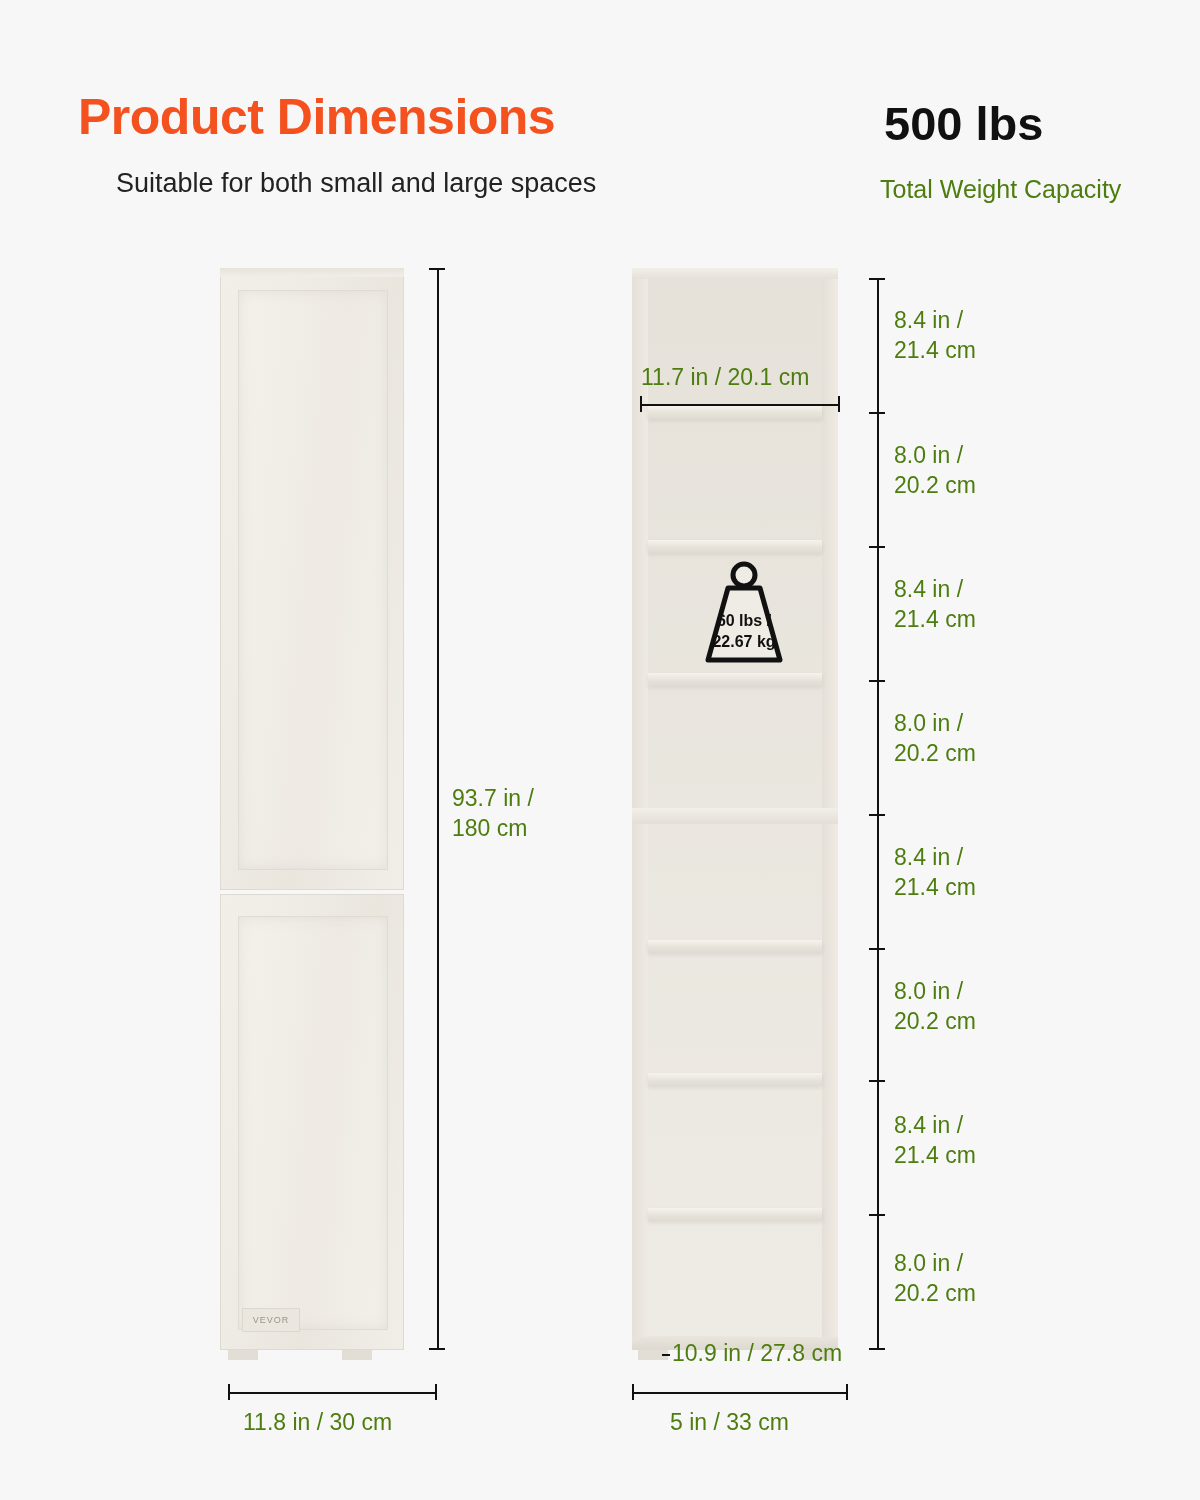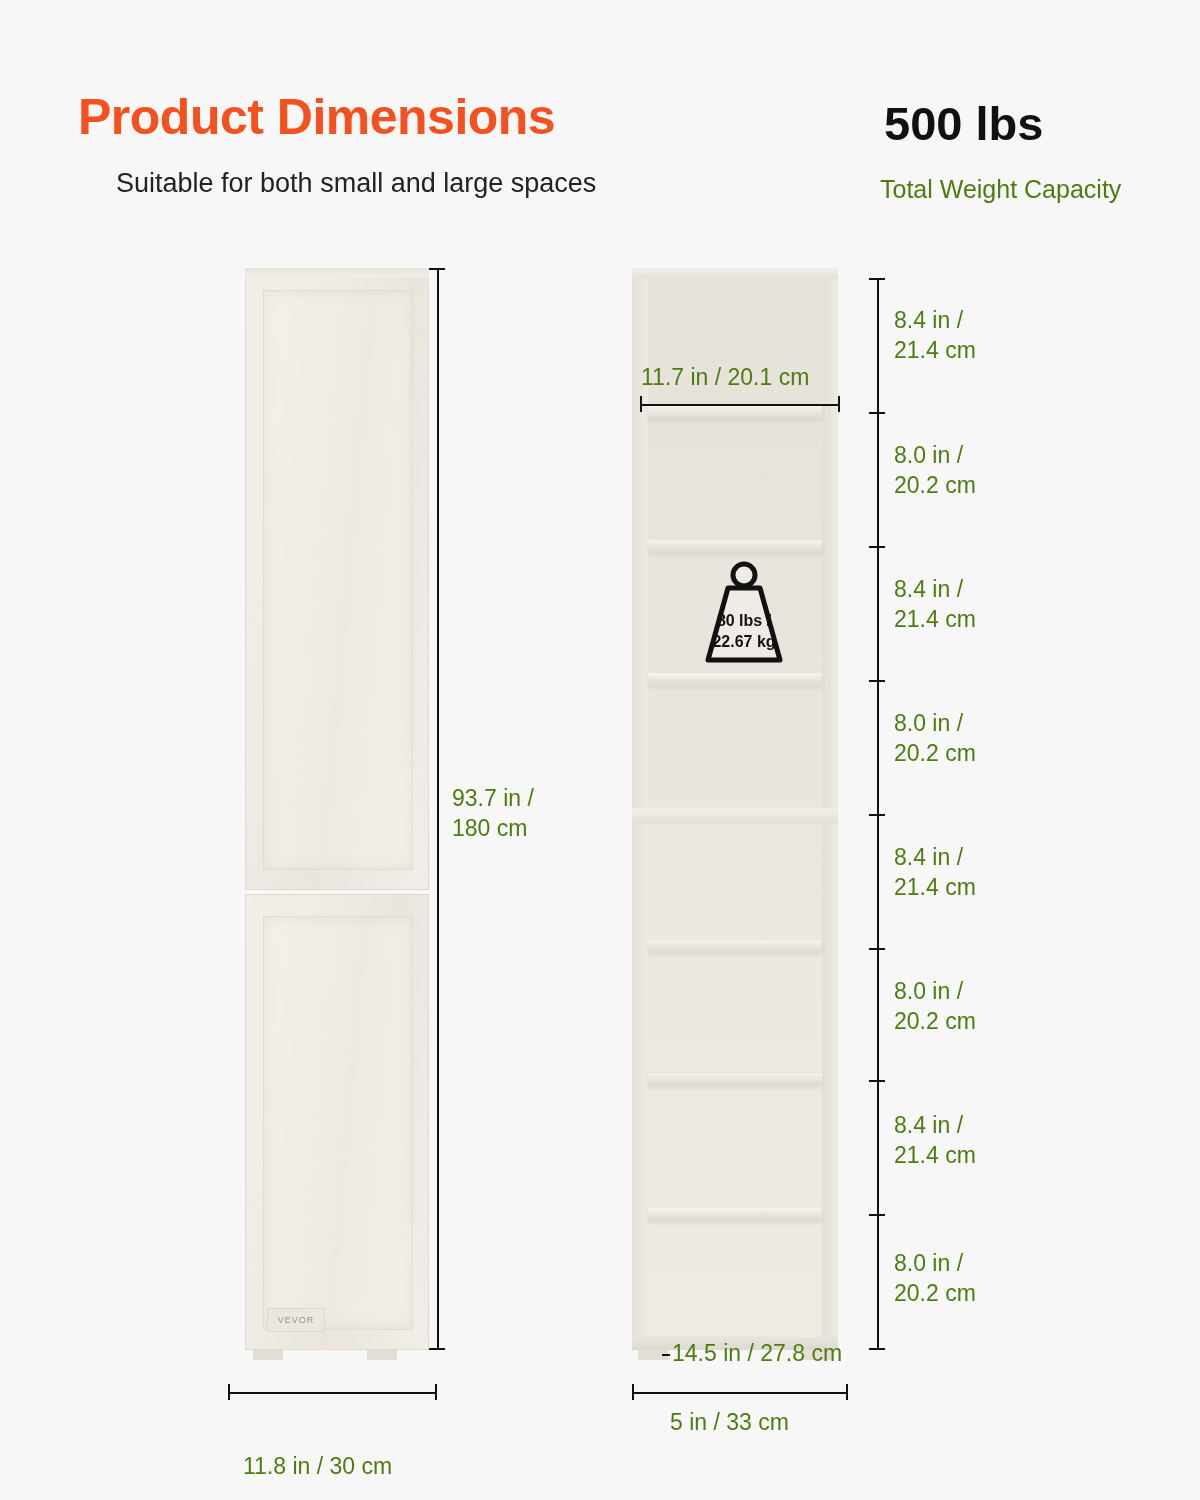--- a/index.html
+++ b/index.html
@@ -79,21 +79,21 @@
   .tick-v {
     position: absolute;
     width: 2px;
     height: 16px;
     background: #111;
   }
 
   
   .left-unit {
     position: absolute;
-    left: 245px;
+    left: 220px;
     top: 268px;
     width: 160px;
     height: 1082px;
   }
   .panel {
     position: absolute;
     left: 0;
     width: 184px;
     background: linear-gradient(100deg,#f2efe9 0%, #efece5 30%, #eae6de 60%, #f1eee8 100%);
     box-shadow: inset 0 0 0 1px #dedad2;
@@ -236,21 +236,21 @@
 
 <div class="vline" style="left:437px; top:268px; height:1082px;"></div>
 <div class="tick" style="left:429px; top:268px;"></div>
 <div class="tick" style="left:429px; top:1348px;"></div>
 <div class="dim" style="left:452px; top:783px;">93.7 in /
 180 cm</div>
 
 <div class="hline" style="left:228px; top:1392px; width:209px;"></div>
 <div class="tick-v" style="left:228px; top:1384px;"></div>
 <div class="tick-v" style="left:435px; top:1384px;"></div>
-<div class="dim" style="left:243px; top:1407px;margin-top:44px;">11.8 in / 30 cm</div>
+<div class="dim" style="left:243px; top:1407px;">11.8 in / 30 cm</div>
 
 <div class="right-unit">
   <div class="case">
     <div class="case-cavity"></div>
     <div class="case-side-l"></div>
     <div class="case-side-r"></div>
     <div class="case-top"></div>
 
     <div class="shelf" style="top:138px;"></div>
     <div class="shelf" style="top:272px;"></div>
@@ -263,31 +263,31 @@
   </div>
   <div class="foot" style="left:6px;"></div>
   <div class="foot" style="right:6px;"></div>
 </div>
 
 <div class="weight-badge">
   <svg width="104" height="112" viewBox="0 0 104 112" fill="none" aria-hidden="true">
     <circle cx="52" cy="17" r="11" stroke="#111" stroke-width="5" fill="#efece5"></circle>
     <path d="M36 30 h32 l20 72 h-72 z" stroke="#111" stroke-width="5" fill="#efece5" stroke-linejoin="round"></path>
   </svg>
-  <div class="wtext">80 lbs /
+  <div class="wtext">60 lbs /
 22.67 kg</div>
 </div>
 
 <div class="hline" style="left:640px; top:404px; width:200px;"></div>
 <div class="tick-v" style="left:640px; top:396px;"></div>
 <div class="tick-v" style="left:838px; top:396px;"></div>
 <div class="dim" style="left:641px; top:362px;">11.7 in / 20.1 cm</div>
 
 <div class="hline" style="left:662px; top:1354px; width:8px;"></div>
-<div class="dim" style="left:672px; top:1338px;">14.5 in / 27.8 cm</div>
+<div class="dim" style="left:672px; top:1338px;">10.9 in / 27.8 cm</div>
 
 <div class="hline" style="left:632px; top:1392px; width:216px;"></div>
 <div class="tick-v" style="left:632px; top:1384px;"></div>
 <div class="tick-v" style="left:846px; top:1384px;"></div>
 <div class="dim" style="left:670px; top:1407px;">5 in / 33 cm</div>
 
 <div class="vline" style="left:877px; top:278px; height:1070px;"></div>
 
 <div class="tick" style="left:869px; top:278px;"></div>
 <div class="tick" style="left:869px; top:412px;"></div>

